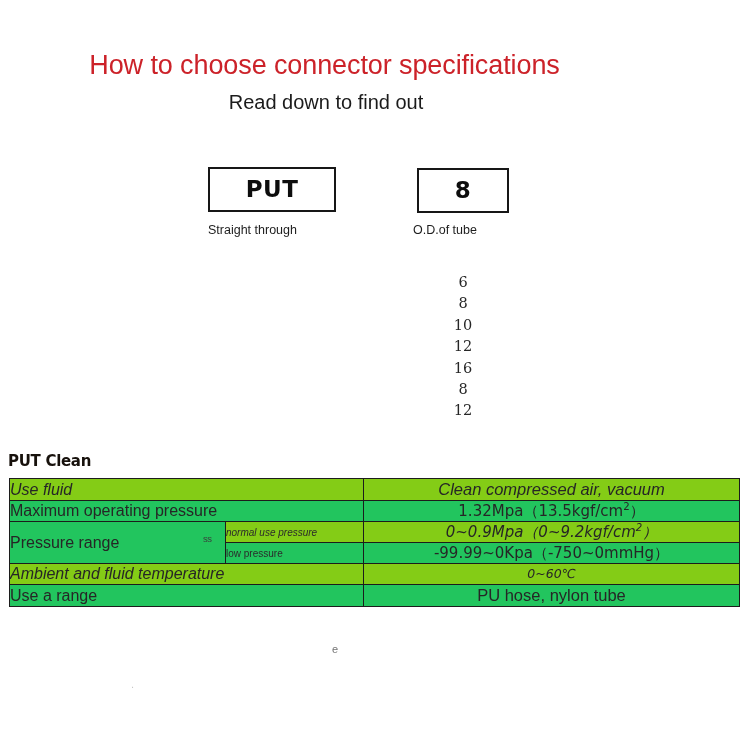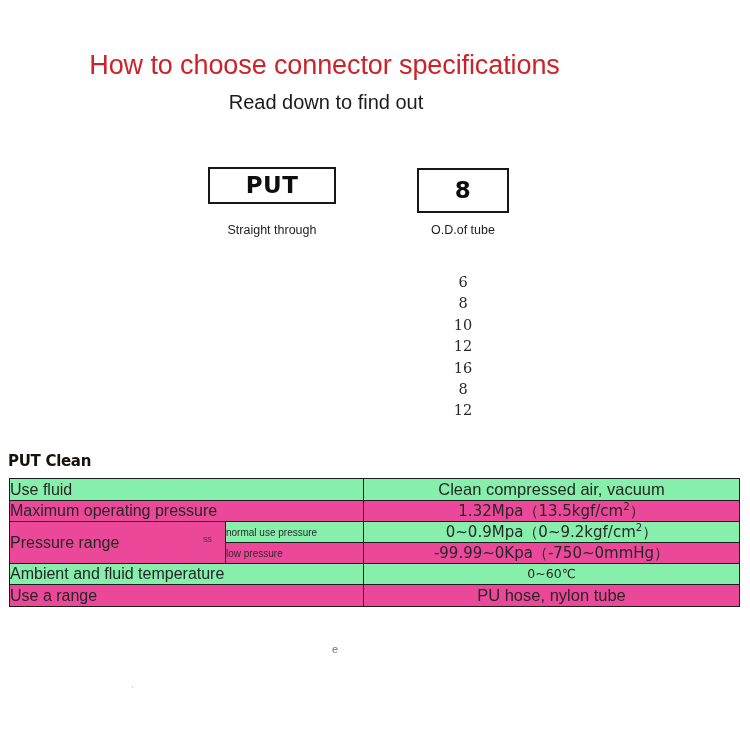--- a/index.html
+++ b/index.html
@@ -56,31 +56,30 @@
     font-weight: bold;
     font-size: 23px;
     letter-spacing: 0.5px;
     color: #0d0d0d;
     line-height: 1;
   }
   #box-series {
     left: 208px;
     top: 167px;
     width: 128px;
-    height: 37px;
+    height: 45px;
   }
   #box-od {
     left: 417px;
     top: 168px;
     width: 92px;
     height: 45px;
   }
   .box-caption {
     position: absolute;
-    text-align: center;
     font-size: 12.5px;
     line-height: 16px;
     color: #1d1d1d;
     white-space: nowrap;
   }
   #caption-series {
     left: 208px;
     top: 222px;
     width: 128px;
   }
@@ -125,25 +124,26 @@
     left: 9px;
     top: 478px;
     width: 730px;
     border-collapse: collapse;
     table-layout: fixed;
   }
   #spec-table td {
     border: 1px solid #1c1c1c;
     padding: 0;
     vertical-align: middle;
-    background: #ec4899;
+    background: #22c55e;
   }
   #spec-table tr.beige > td,
   #spec-table td.beige {
-    background: #86efac;
+    background: #84cc16;
+    font-style: italic;
   }
   .lbl {
     font-size: 16px;
     line-height: 20px;
     color: #262626;
     padding: 7px 0 7px 12px;
     position: relative;
   }
   .lbl-span {
     font-size: 16px;

